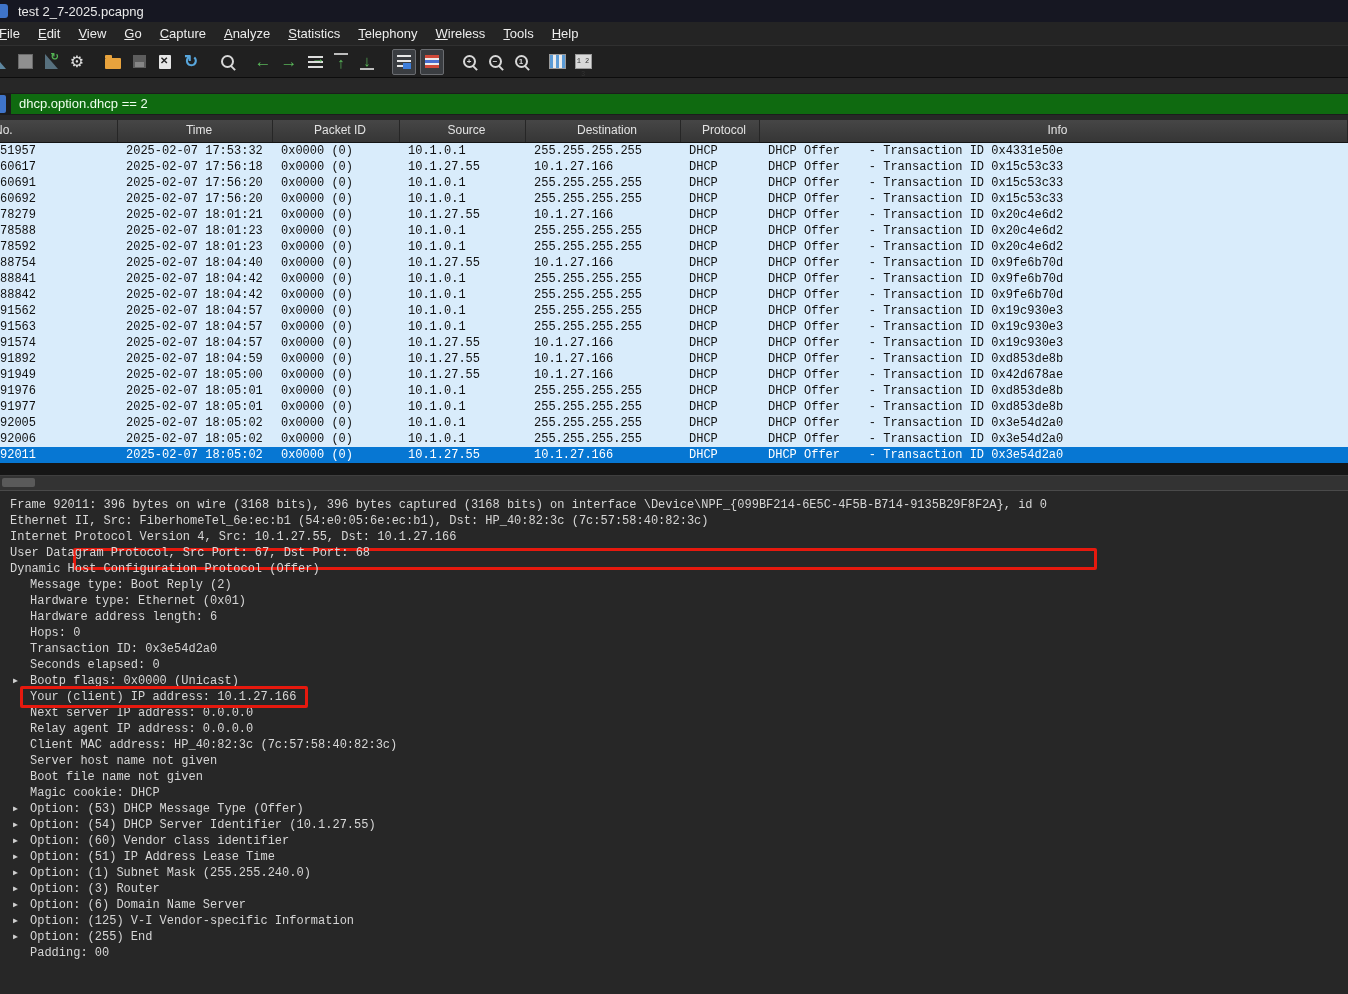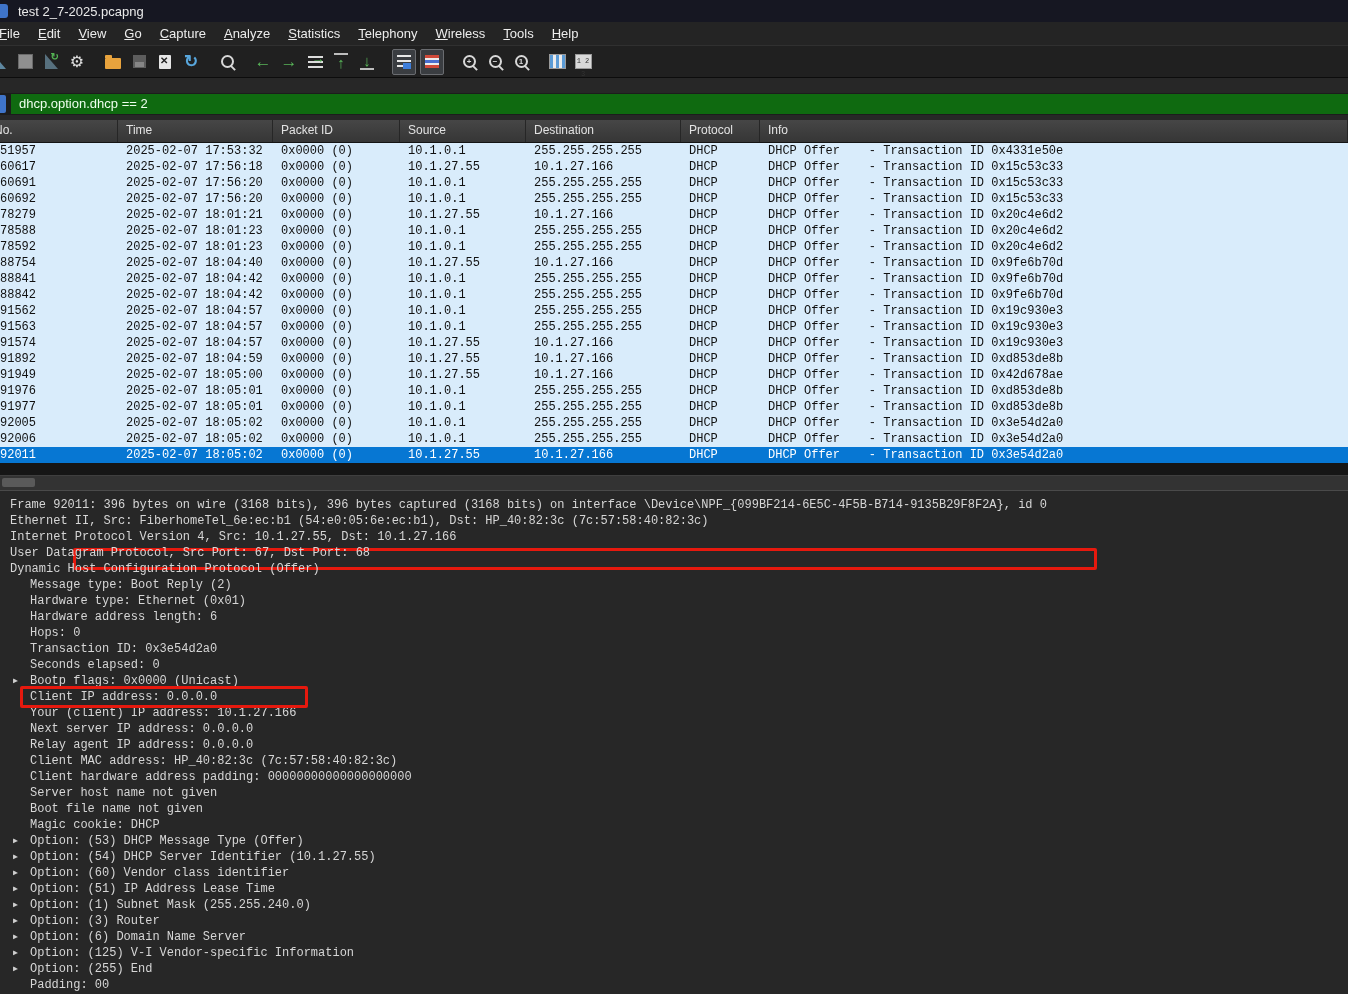--- a/index.html
+++ b/index.html
@@ -61,21 +61,21 @@
   
   .filter-row{height:22px;margin-top:15px;background:#1c1c1c;display:flex;align-items:center;overflow:hidden;}
   .filter-bookmark{width:9px;height:18px;margin-left:-3px;margin-right:5px;background:#3f74c9;border-radius:2px;flex:0 0 auto;}
   .filter-input{flex:1;height:20px;line-height:20px;background:#0f6a10;color:#eefeee;
                 font-size:13px;padding-left:8px;white-space:pre;}
 
   
   .plist{position:relative;margin-top:5px;background:#d9ecfb;}
   .phdr{height:22px;display:flex;background:linear-gradient(#464646,#363636);border-bottom:1px solid #141414;}
   .hcell{box-sizing:border-box;color:#e2e2e2;font-size:12px;line-height:21px;
-         border-right:1px solid #262626;overflow:hidden;white-space:pre;}
+         border-right:1px solid #262626;overflow:hidden;white-space:pre;text-align:center;}
   .prow{height:16px;display:flex;color:#101010;font-family:"Liberation Mono",monospace;font-size:12px;line-height:16px;}
   .prow.selected{background:#0777d3;color:#ffffff;}
   .pcell{box-sizing:border-box;overflow:hidden;white-space:pre;}
   .c-no{width:118px;text-align:left;padding-right:8px;}
   .hcell.c-no{text-align:left;padding-right:0;}
   .hcell.c-no span{margin-left:-6px;display:inline-block;}
   .c-time{width:155px;padding-left:8px;}
   .c-pid{width:127px;padding-left:8px;}
   .c-src{width:126px;padding-left:8px;}
   .c-dst{width:155px;padding-left:8px;}
@@ -402,26 +402,24 @@
       <div class="dline ind0"><span>Internet Protocol Version 4, Src: 10.1.27.55, Dst: 10.1.27.166</span></div>
       <div class="dline ind0"><span>User Datagram Protocol, Src Port: 67, Dst Port: 68</span></div>
       <div class="dline ind0"><span>Dynamic Host Configuration Protocol (Offer)</span></div>
       <div class="dline ind1"><span>Message type: Boot Reply (2)</span></div>
       <div class="dline ind1"><span>Hardware type: Ethernet (0x01)</span></div>
       <div class="dline ind1"><span>Hardware address length: 6</span></div>
       <div class="dline ind1"><span>Hops: 0</span></div>
       <div class="dline ind1"><span>Transaction ID: 0x3e54d2a0</span></div>
       <div class="dline ind1"><span>Seconds elapsed: 0</span></div>
       <div class="dline ind1"><span class="arrow">▶</span><span>Bootp flags: 0x0000 (Unicast)</span></div>
-      <div class="dline ind1"><span>Client IP address: 0.0.0.0</span></div>
       <div class="dline ind1"><span>Your (client) IP address: 10.1.27.166</span></div>
       <div class="dline ind1"><span>Next server IP address: 0.0.0.0</span></div>
       <div class="dline ind1"><span>Relay agent IP address: 0.0.0.0</span></div>
       <div class="dline ind1"><span>Client MAC address: HP_40:82:3c (7c:57:58:40:82:3c)</span></div>
-      <div class="dline ind1"><span>Client hardware address padding: 00000000000000000000</span></div>
       <div class="dline ind1"><span>Server host name not given</span></div>
       <div class="dline ind1"><span>Boot file name not given</span></div>
       <div class="dline ind1"><span>Magic cookie: DHCP</span></div>
       <div class="dline ind1"><span class="arrow">▶</span><span>Option: (53) DHCP Message Type (Offer)</span></div>
       <div class="dline ind1"><span class="arrow">▶</span><span>Option: (54) DHCP Server Identifier (10.1.27.55)</span></div>
       <div class="dline ind1"><span class="arrow">▶</span><span>Option: (60) Vendor class identifier</span></div>
       <div class="dline ind1"><span class="arrow">▶</span><span>Option: (51) IP Address Lease Time</span></div>
       <div class="dline ind1"><span class="arrow">▶</span><span>Option: (1) Subnet Mask (255.255.240.0)</span></div>
       <div class="dline ind1"><span class="arrow">▶</span><span>Option: (3) Router</span></div>
       <div class="dline ind1"><span class="arrow">▶</span><span>Option: (6) Domain Name Server</span></div>

